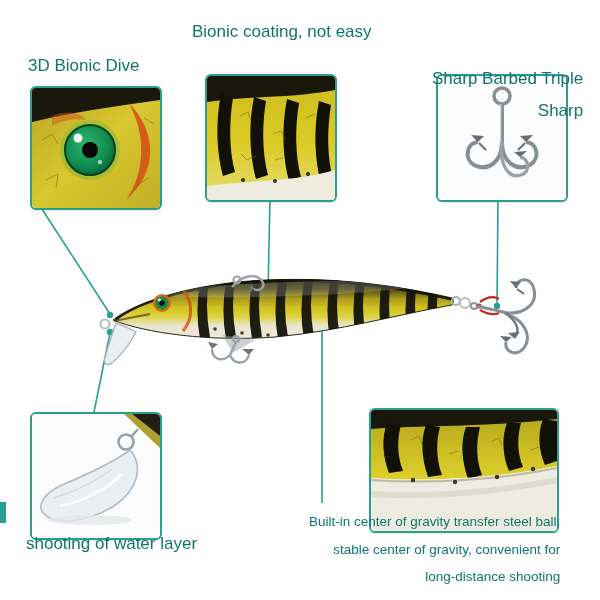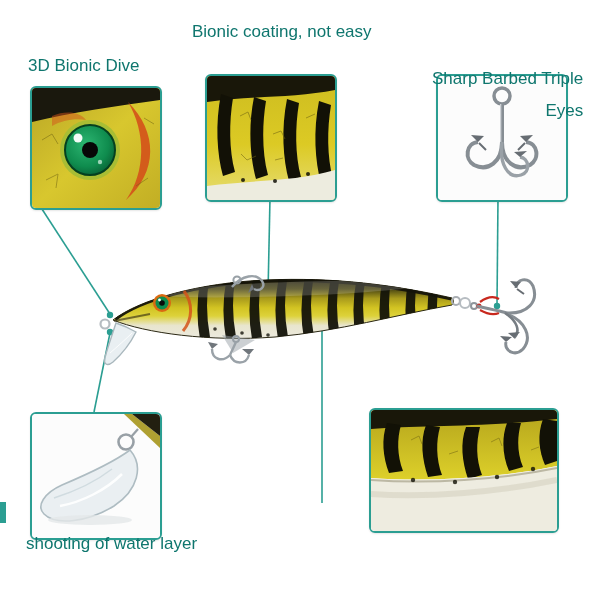--- a/index.html
+++ b/index.html
@@ -42,24 +42,29 @@
   </svg>
 
   <div class="label label-eyes">
     <div>3D Bionic Dive</div>
   </div>
   <div class="label label-coating">
     <div>Bionic coating, not easy</div>
   </div>
   <div class="label label-hook">
     <div>Sharp Barbed Triple</div>
-    <div>Eyes</div>
+    <div>Sharp</div>
   </div>
   <div class="label label-tongue">
     <div>shooting of water layer</div>
+  </div>
+  <div class="label label-gravity">
+    <div>Built-in center of gravity transfer steel ball,</div>
+    <div>stable center of gravity, convenient for</div>
+    <div>long-distance shooting</div>
   </div>
 
   <div class="box box-eyes">
     <svg viewBox="0 0 128 120" preserveAspectRatio="none">
       <defs>
         <linearGradient id="eyeBg" x1="0" y1="0" x2="1" y2="1">
           <stop offset="0" stop-color="#b9a626"></stop>
             <stop offset="0.5" stop-color="#d8c72e"></stop>
             <stop offset="1" stop-color="#c2ae24"></stop>
         </linearGradient>

